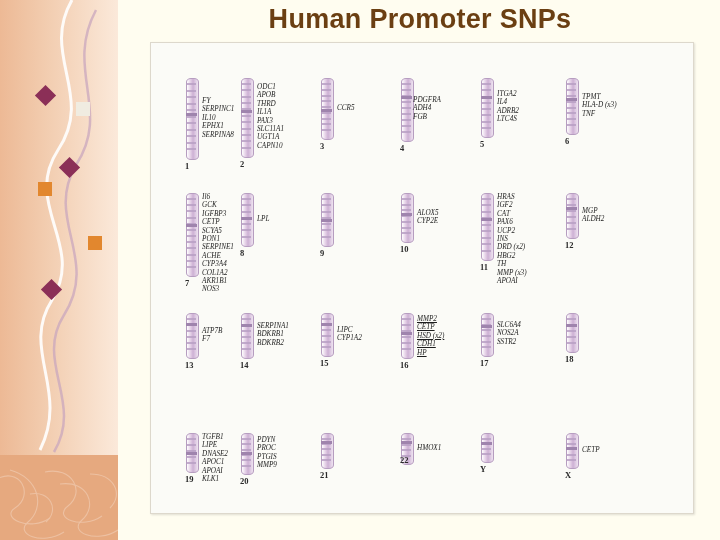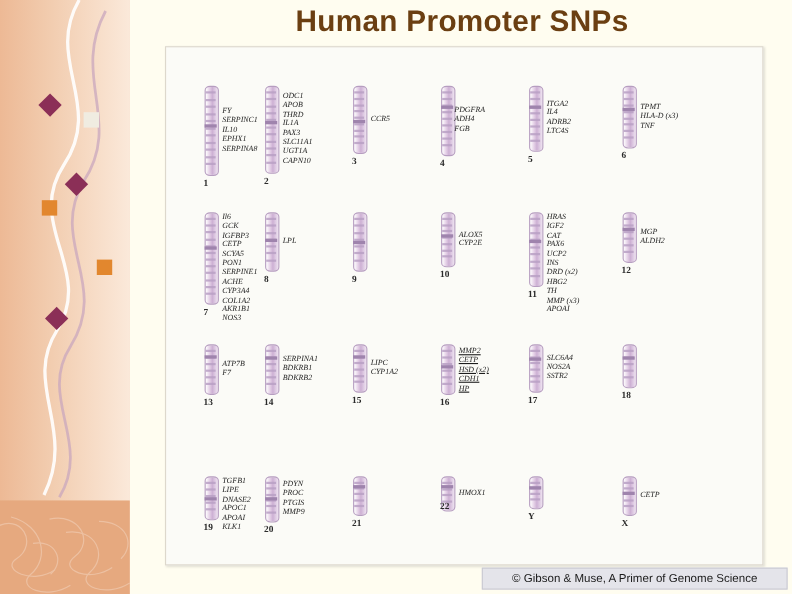--- a/index.html
+++ b/index.html
@@ -564,14 +564,13 @@
             <div class="cen" style="top: 13px;"></div>
           </div>
           <div class="num" style="left: -1px; top: 37px;">X</div>
           <div class="genes" style="left: 16px; top: 13px;">
             <div>CETP</div>
           </div>
         </div>
       </div>
   </div>
 
-  <div class="credit">© Gibson &amp; Muse,  A Primer of Genome Science</div>
 </div>
 
 </body></html>

